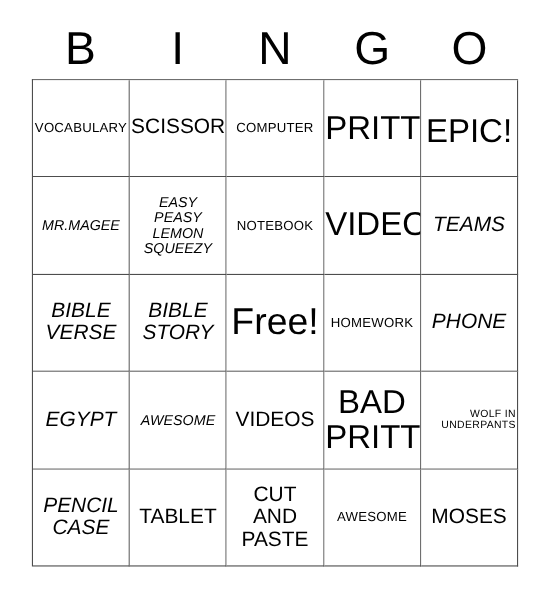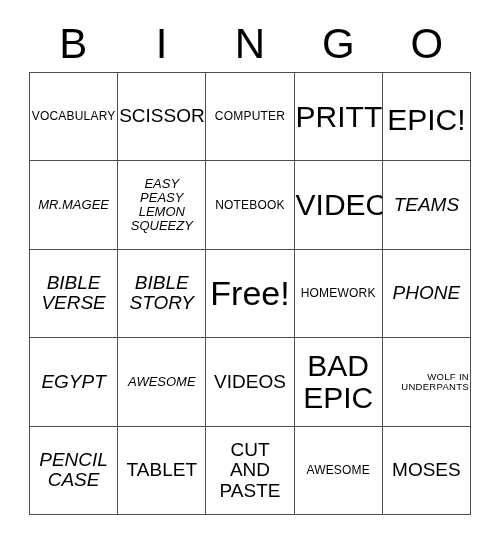--- a/index.html
+++ b/index.html
@@ -172,21 +172,21 @@
         <span class="cell-text sz-xl">EGYPT</span>
       </div>
     <div class="cell valign-center">
         <span class="cell-text sz-m">AWESOME</span>
       </div>
     <div class="cell valign-center">
         <span class="cell-text sz-l">VIDEOS</span>
       </div>
     <div class="cell valign-center">
         <span class="cell-text sz-xxl">BAD
-EPIC</span>
+PRITT</span>
       </div>
     <div class="cell valign-center">
         <span class="cell-text sz-xs">WOLF IN
 UNDERPANTS</span>
       </div>
 
     <div class="cell valign-center">
         <span class="cell-text sz-xl">PENCIL
 CASE</span>
       </div>

